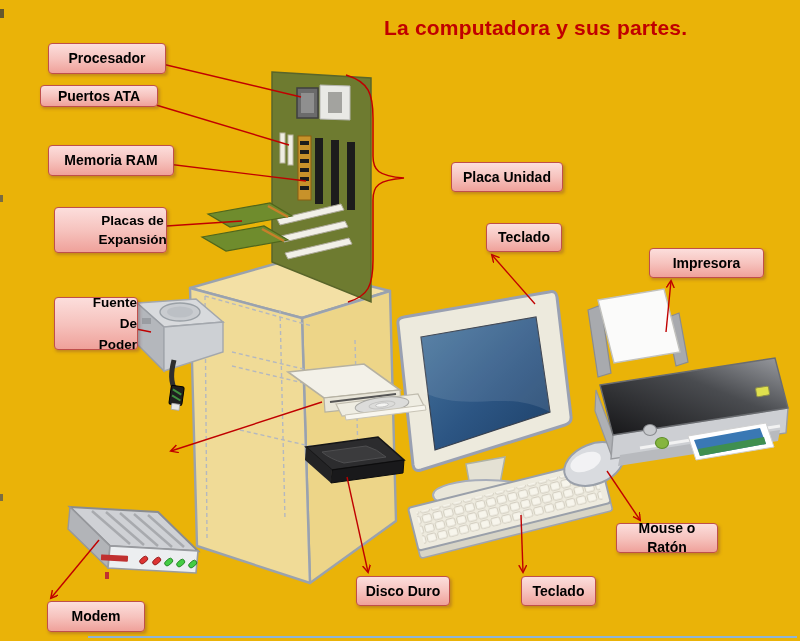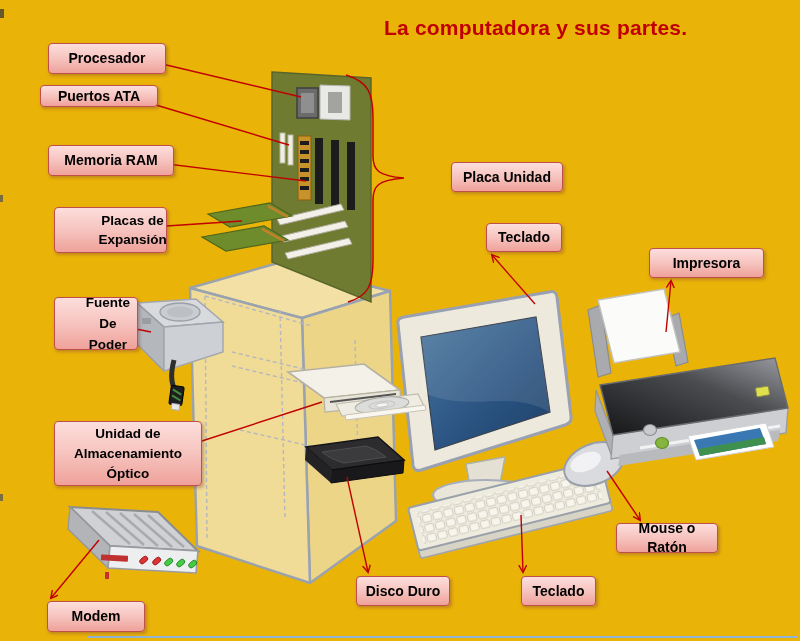--- a/index.html
+++ b/index.html
@@ -19,21 +19,21 @@
     border:1.6px solid var(--label-border);border-radius:4px;
     box-shadow:1.5px 2px 3px rgba(120,60,60,.35);white-space:pre-line;line-height:1.35;box-sizing:border-box;margin-left:34px;}
   .lbl-procesador{left:14px;top:43px;width:118px;height:31px;}
   .lbl-puertos-ata{left:6px;top:85px;width:118px;height:22px;}
   .lbl-memoria-ram{left:14px;top:145px;width:126px;height:31px;}
   .lbl-placas-expansion{left:20px;top:207px;width:113px;height:46px;font-size:13.5px;line-height:19px;padding-left:44px;}
   .lbl-placa-madre{left:417px;top:162px;width:112px;height:30px;}
   .lbl-monitor{left:452px;top:223px;width:76px;height:29px;}
   .lbl-impresora{left:615px;top:248px;width:115px;height:30px;}
   .lbl-fuente-poder{left:20px;top:297px;width:84px;height:53px;justify-content:flex-start;
-      text-align:center;padding-left:24px;font-size:13.5px;line-height:21px;}
+      text-align:right;padding-left:24px;font-size:13.5px;line-height:21px;}
   .lbl-unidad-optico{left:20px;top:421px;width:148px;height:65px;font-size:13.5px;line-height:20px;}
   .lbl-mouse-raton{left:582px;top:523px;width:102px;height:30px;}
   .lbl-disco-duro{left:322px;top:576px;width:94px;height:30px;}
   .lbl-teclado{left:487px;top:576px;width:75px;height:30px;}
   .lbl-modem{left:13px;top:601px;width:98px;height:31px;}
   .arrow{stroke:var(--arrow-color);stroke-width:1.4;fill:none;}
   .brace{stroke:var(--arrow-color);stroke-width:1.5;fill:none;}
   .dash{stroke:#b4b8c0;stroke-width:1.4;fill:none;stroke-dasharray:4 3;}
   .case-edge{stroke:#9aa2ae;stroke-width:2.4;stroke-linejoin:round;}
 </style>
@@ -236,21 +236,18 @@
 <div class="label lbl-procesador">Procesador</div>
 <div class="label lbl-puertos-ata">Puertos ATA</div>
 <div class="label lbl-memoria-ram">Memoria RAM</div>
 <div class="label lbl-placas-expansion">Placas de
 Expansión</div>
 <div class="label lbl-placa-madre">Placa Unidad</div>
 <div class="label lbl-monitor">Teclado</div>
 <div class="label lbl-impresora">Impresora</div>
 <div class="label lbl-fuente-poder">Fuente
 De Poder</div>
-<div class="label lbl-unidad-optico">Unidad de
-Almacenamiento
-Óptico</div>
 <div class="label lbl-mouse-raton">Mouse o Ratón</div>
 <div class="label lbl-disco-duro">Disco Duro</div>
 <div class="label lbl-teclado">Teclado</div>
 <div class="label lbl-modem">Modem</div>
 
 </div>
 
 </body></html>

